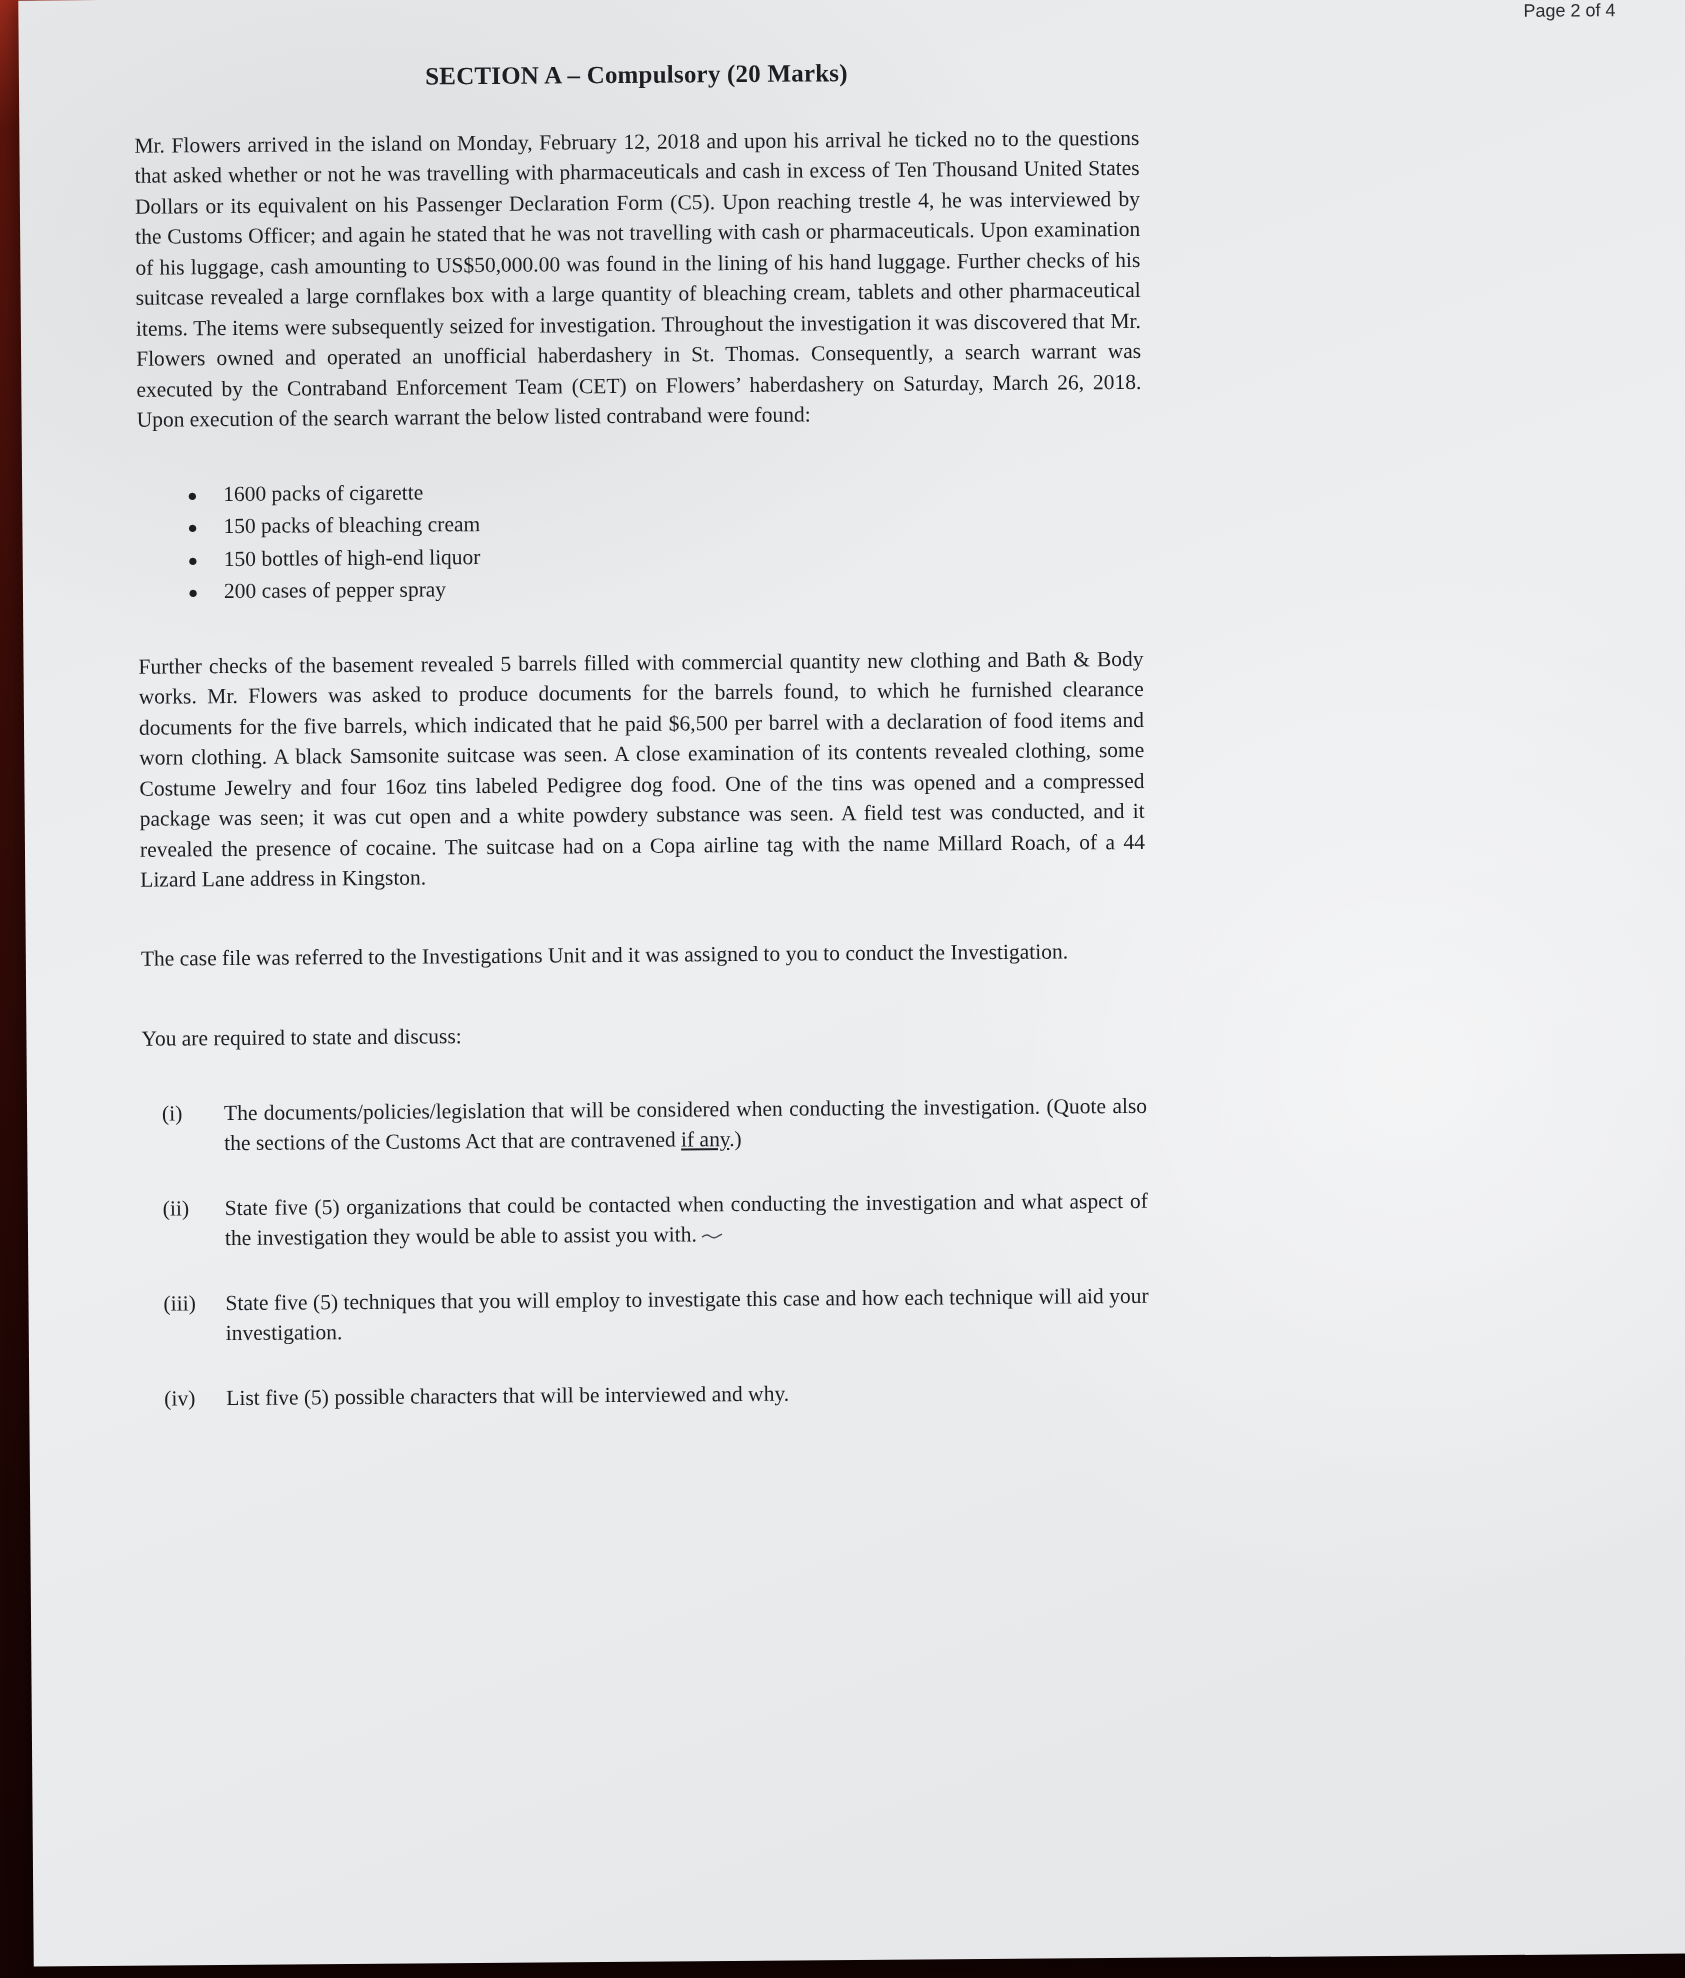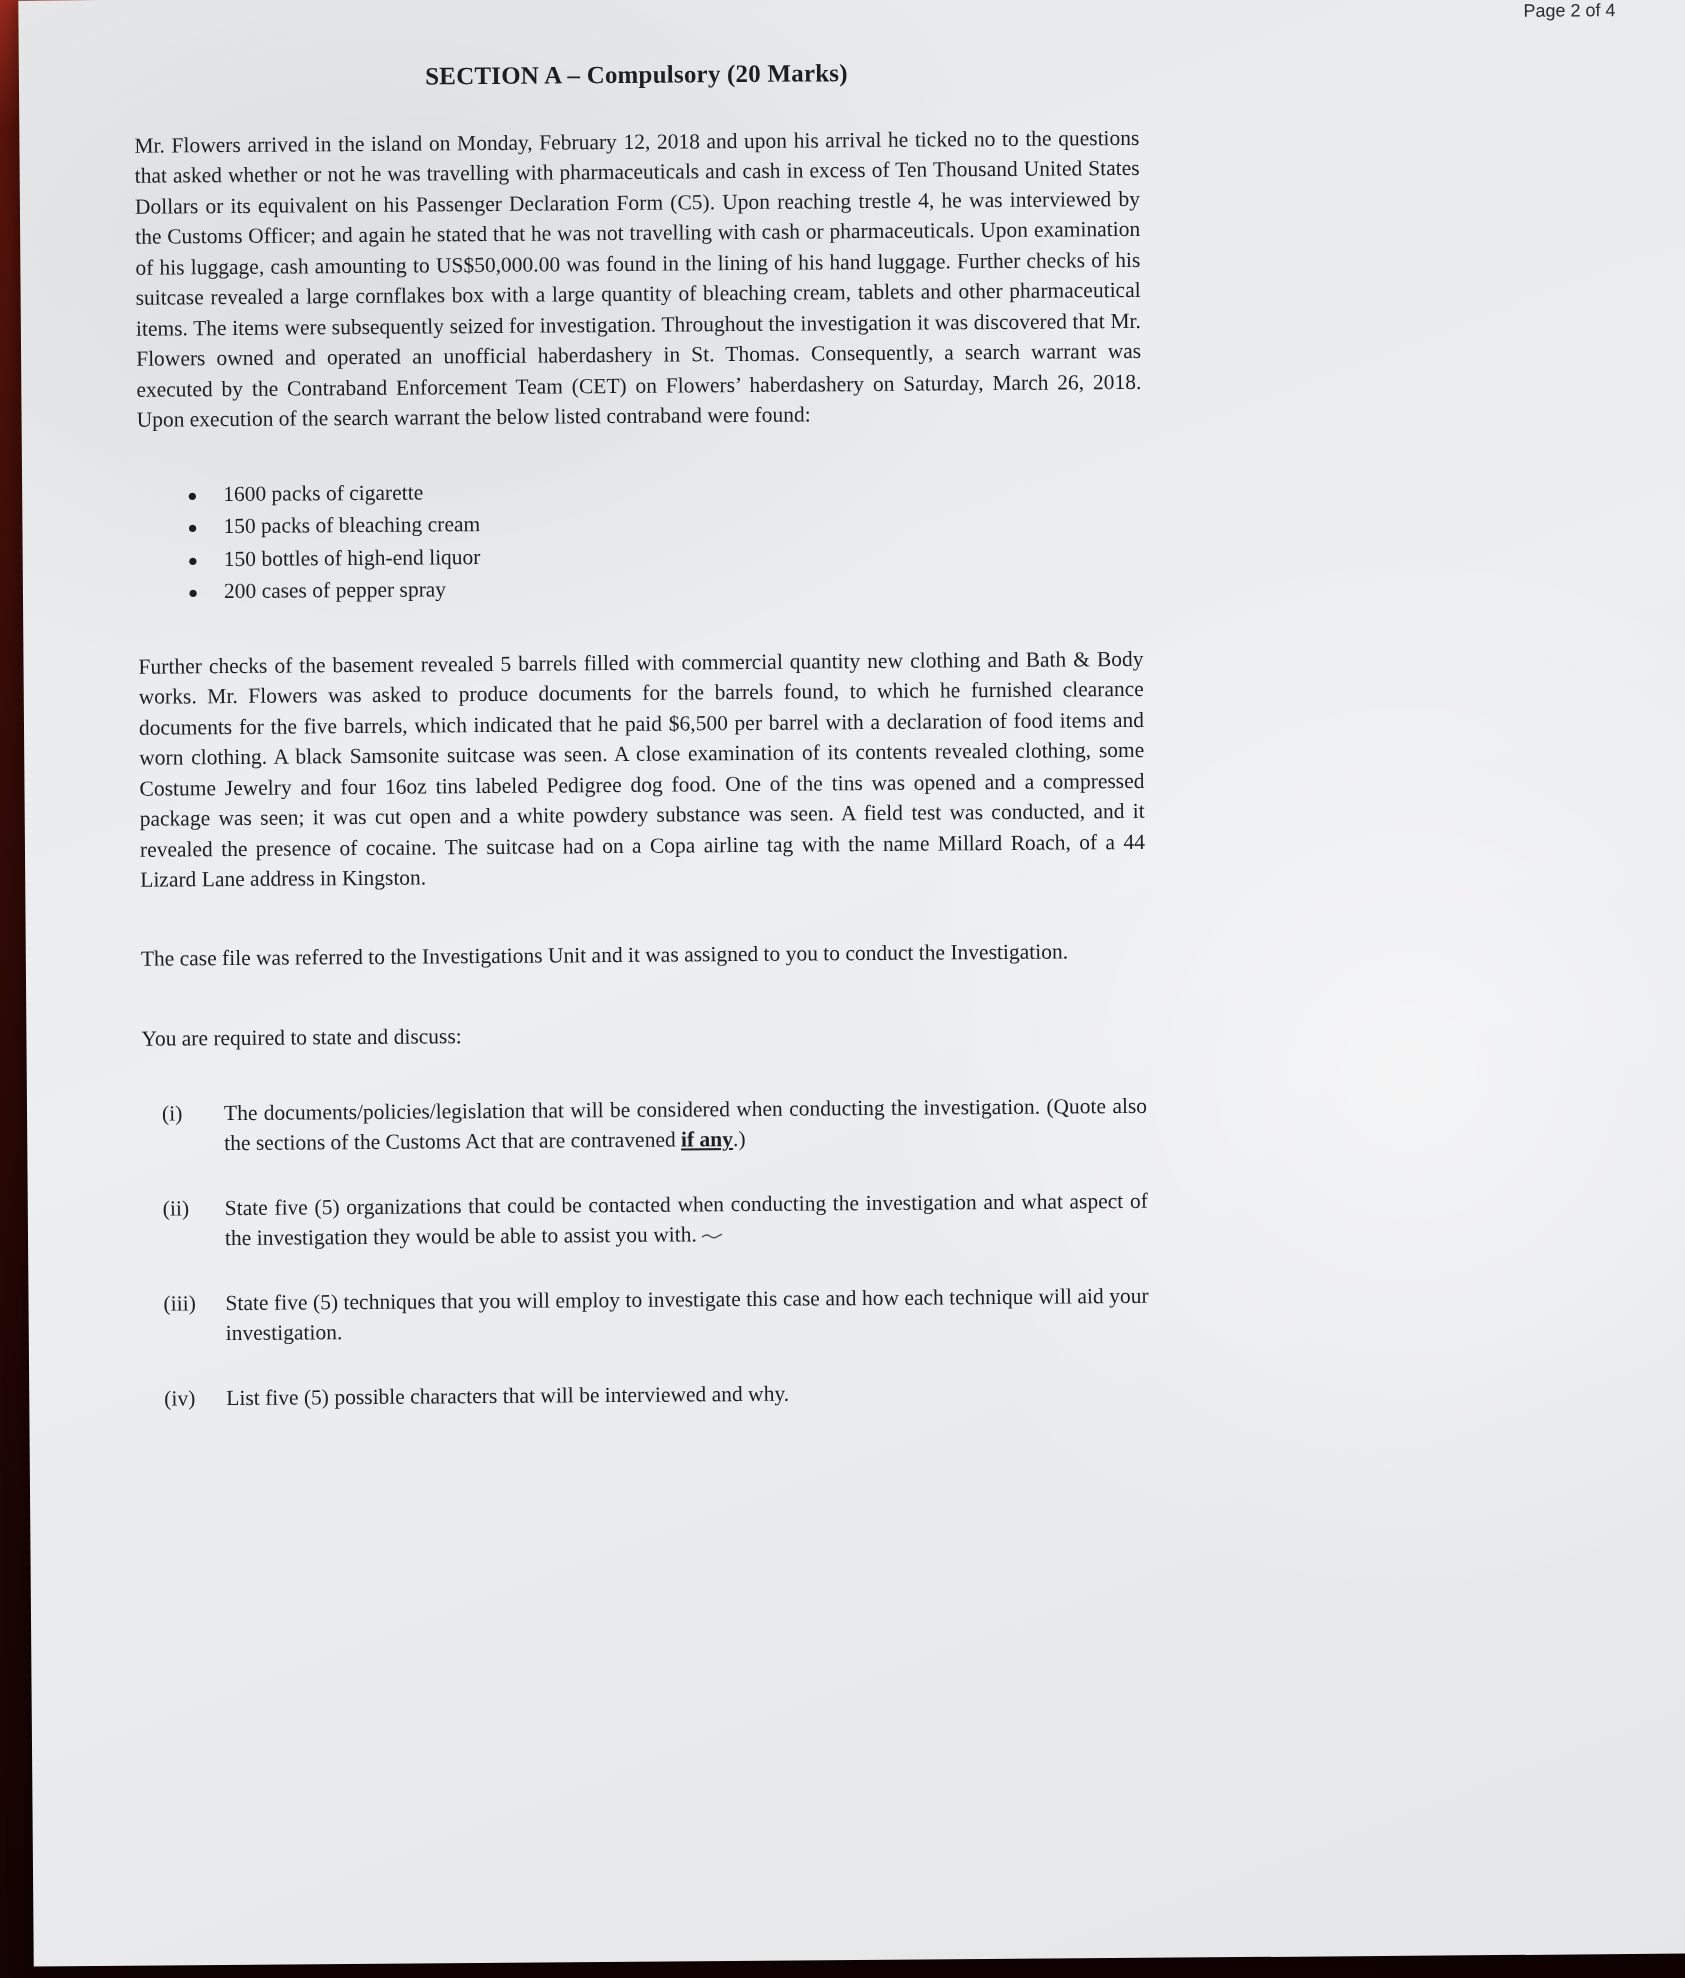--- a/index.html
+++ b/index.html
@@ -88,21 +88,21 @@
   .q-label {
     flex: 0 0 62px;
     padding-left: 20px;
     box-sizing: content-box;
   }
   .q-text {
     flex: 1 1 auto;
     text-align: justify;
   }
   .emph {
-    font-weight: bold;
+    font-weight: normal;
     text-decoration: underline;
   }
   .pen-mark {
     display: inline-block;
     width: 22px;
     height: 10px;
     vertical-align: baseline;
     margin-left: 4px;
   }
 </style>

